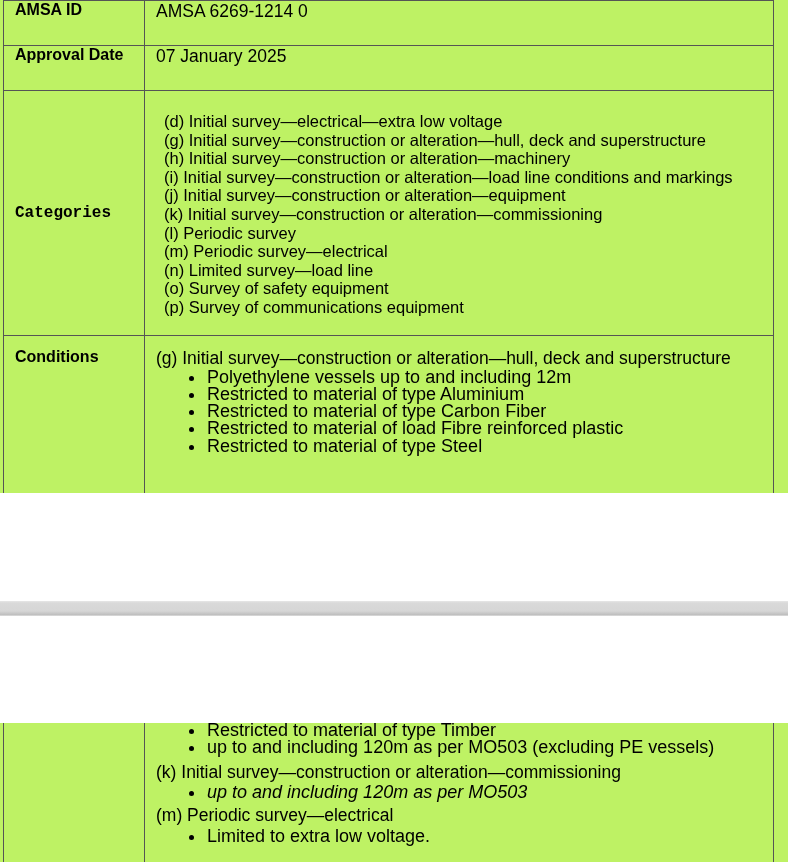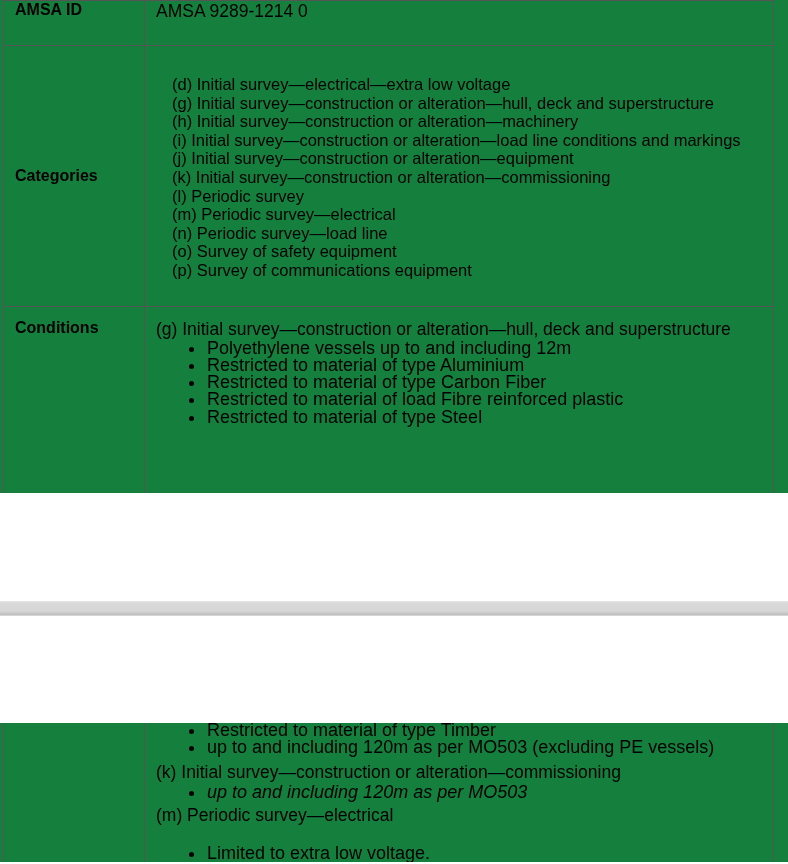--- a/index.html
+++ b/index.html
@@ -1,55 +1,59 @@
 <!DOCTYPE html>
 <html><head>
   <meta charset="utf-8">
   <style>
     html, body { margin:0; padding:0; background:#ffffff; }
     body { width:788px; height:864px; position:relative; overflow:hidden; font-family:"Liberation Sans", sans-serif; color:#000; }
-    .page { position:absolute; left:0; width:788px; background:#15803d; }
+    .page { position:absolute; left:0; width:788px; background:#bef264; }
     #page1 { top:0; height:493px; overflow:hidden; }
     #page2 { top:723px; height:139px; overflow:hidden; }
     table.doc { position:absolute; left:3px; width:771px; border-collapse:collapse; table-layout:fixed; }
     table.doc td { border:1.5px solid #555; vertical-align:top; padding:0; }
     td.label { width:129px; font-weight:bold; font-size:16px; padding-left:11px !important; }
     td.value { font-size:17.5px; padding-left:11px !important; }
     .row-simple td { height:44px; vertical-align:middle; }
-    .row-cat td.label { vertical-align:middle; }
-    .cat-list { margin:16px; padding:13px 0 10px 0; list-style:none; line-height:18.6px; font-size:16.5px; }
+    .row-cat td.label { vertical-align:middle;font-family:Liberation Mono, monospace; }
+    .cat-list { margin:8px; padding:13px 0 10px 0; list-style:none; line-height:18.6px; font-size:16.5px; }
     .cond-head { font-size:17.5px; line-height:22px; }
     .cond-bullets { margin:0; padding:0 0 0 50px; list-style:disc; font-size:18px; line-height:17.3px; }
     .cond-bullets li { padding-left:1px; }
     .divider { position:absolute; left:0; top:601px; width:788px; height:15px;
                background:linear-gradient(#e6e6e6 0px,#d9d9d9 2px,#d6d6d6 10px,#bdbdbd 14px,#ececec 15px); }
   </style>
 </head>
 <body>
 
 <div class="page" id="page1">
   <table class="doc" style="top:0px;">
     <tbody>
         <tr class="row-simple">
       <td class="label">AMSA ID</td>
-      <td class="value">AMSA 9289-1214 0</td>
+      <td class="value">AMSA 6269-1214 0</td>
+    </tr>
+    <tr class="row-simple">
+      <td class="label">Approval Date</td>
+      <td class="value">07 January 2025</td>
     </tr>
     <tr class="row-cat">
       <td class="label">Categories</td>
       <td class="value">
         <ul class="cat-list">
           <li>(d) Initial survey—electrical—extra low voltage</li>
           <li>(g) Initial survey—construction or alteration—hull, deck and superstructure</li>
           <li>(h) Initial survey—construction or alteration—machinery</li>
           <li>(i) Initial survey—construction or alteration—load line conditions and markings</li>
           <li>(j) Initial survey—construction or alteration—equipment</li>
           <li>(k) Initial survey—construction or alteration—commissioning</li>
           <li>(l) Periodic survey</li>
           <li>(m) Periodic survey—electrical</li>
-          <li>(n) Periodic survey—load line</li>
+          <li>(n) Limited survey—load line</li>
           <li>(o) Survey of safety equipment</li>
           <li>(p) Survey of communications equipment</li>
         </ul>
       </td>
     </tr>
     <tr>
       <td class="label" style="padding-top:12px;">Conditions</td>
       <td class="value" style="padding-top:11px; height:200px;">
         <div class="cond-head">(g) Initial survey—construction or alteration—hull, deck and superstructure</div>
         <ul class="cond-bullets">
@@ -75,20 +79,20 @@
       <td class="value" style="border-top:none; padding-top:1px; height:150px;">
         <ul class="cond-bullets">
           <li>Restricted to material of type Timber</li>
           <li>up to and including 120m as per MO503 (excluding PE vessels)</li>
         </ul>
         <div class="cond-head" style="margin-top:4px;">(k) Initial survey—construction or alteration—commissioning</div>
         <ul class="cond-bullets" style="margin-top:1px;font-style:italic;">
           <li>up to and including 120m as per MO503</li>
         </ul>
         <div class="cond-head" style="margin-top:3px;">(m) Periodic survey—electrical</div>
-        <ul class="cond-bullets" style="margin-top:19px;">
+        <ul class="cond-bullets" style="margin-top:2px;">
           <li>Limited to extra low voltage.</li>
         </ul>
       </td>
     </tr>
   </tbody>
     </table>
 </div>
 
 </body></html>

